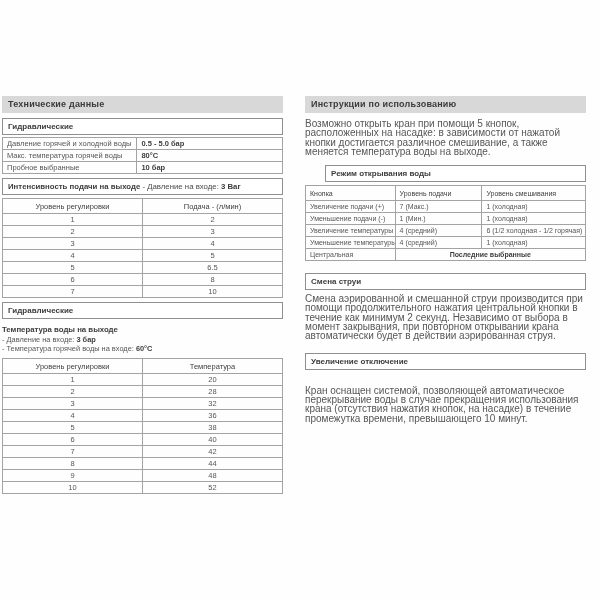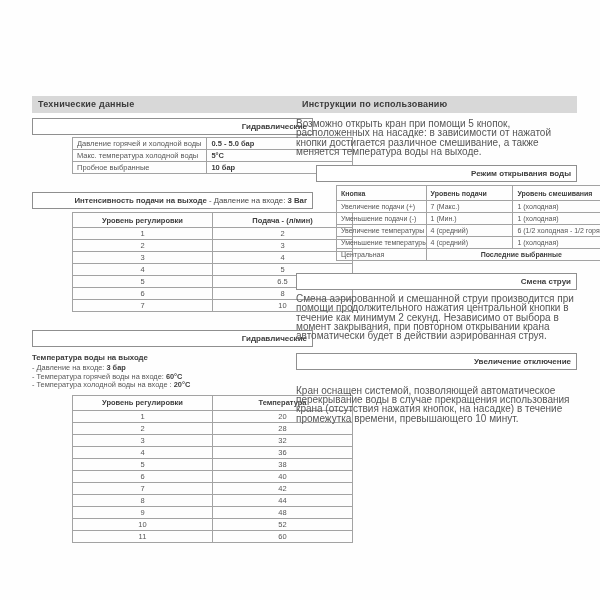--- a/index.html
+++ b/index.html
@@ -3,56 +3,56 @@
 <meta charset="utf-8">
 <style>
   html,body{margin:0;padding:0;}
   body{
     width:600px;height:600px;position:relative;background:#ffffff;
     font-family:"Liberation Sans",sans-serif;color:#555;
     -webkit-font-smoothing:antialiased;
   }
   .page{position:absolute;inset:0;background:#fefefe;}
   .col{position:absolute;top:96px;width:281px;}
-  .col-left{left:32px;}
-  .col-right{left:296px;}
+  .col-left{left:2px;}
+  .col-right{left:305px;}
 
   .section-bar{
     background:#d8d8d8;color:#3b3b3b;font-weight:bold;font-size:9px;
     letter-spacing:.2px;padding:3px 6px 4px 6px;
   }
   .box{
     border:1px solid #8f8f8f;background:#fff;color:#4a4a4a;
-    font-size:7.8px;padding:3px 5px;margin-top:5px;text-align:right;
+    font-size:7.8px;padding:3px 5px;margin-top:5px;
   }
   .box.bold{font-weight:bold;color:#3d3d3d;font-size:8px;}
   .box b{color:#3d3d3d;}
 
-  table.grid{width:100%;border-collapse:collapse;margin-top:3px;table-layout:fixed;margin-left:40px;}
+  table.grid{width:100%;border-collapse:collapse;margin-top:3px;table-layout:fixed;}
   .grid th,.grid td{
     border:1px solid #a3a3a3;font-size:7.5px;color:#565656;
     padding:1px 4px;height:9px;overflow:hidden;
   }
-  .grid thead th{font-weight:bold;color:#3d3d3d;padding:2.5px 4px;}
+  .grid thead th{font-weight:normal;color:#3d3d3d;padding:2.5px 4px;}
   .center th,.center td{text-align:center;}
 
   table.specs{margin-top:2px;}
   .specs td:last-child{font-weight:bold;color:#3d3d3d;}
 
   table.buttons td,table.buttons th{text-align:left;font-size:7px;white-space:nowrap;}
   .buttons td.merged{text-align:center;font-weight:bold;color:#3d3d3d;}
 
   .subtitle{font-weight:bold;font-size:7.8px;color:#3d3d3d;margin-top:6px;}
   .bullets{margin-top:2px;}
   .bullet{font-size:7.4px;line-height:8.6px;color:#565656;}
   .bullet b{color:#3d3d3d;}
 
   .para{font-size:10px;line-height:9.3px;color:#565656;margin:6px 0 0 0;}
 
-  .mt7{margin-top:18px;}
+  .mt7{margin-top:4px;}
   .mt9{margin-top:9px;margin-left:20px;}
   .mt12{margin-top:12px;}
 </style>
 </head>
 <body>
 
 <div class="page">
 
   <div class="col col-left">
 
@@ -64,22 +64,22 @@
       <colgroup>
           <col style="width:48%">
           <col style="width:52%">
         </colgroup>
       <tbody>
           <tr>
             <td>Давление горячей и холодной воды</td>
             <td>0.5 - 5.0 бар</td>
           </tr>
           <tr>
-            <td>Макс. температура холодной воды</td>
-            <td>5°C</td>
+            <td>Макс. температура горячей воды</td>
+            <td>80°C</td>
           </tr>
           <tr>
             <td>Пробное выбранные</td>
             <td>10 бар</td>
           </tr>
         </tbody>
     </table>
 
     <div class="box mt7">
       <b>Интенсивность подачи на выходе</b><span> - Давление на входе: </span><b>3 Bar</b>
@@ -128,21 +128,20 @@
         </tbody>
     </table>
 
     <div class="box bold mt7">Гидравлические</div>
 
     <div class="subtitle">Температура воды на выходе</div>
 
     <div class="bullets">
       <div class="bullet"><span>- Давление на входе: </span><b>3 бар</b></div>
       <div class="bullet"><span>- Температура горячей воды на входе: </span><b>60°C</b></div>
-      <div class="bullet"><span>- Температура холодной воды на входе : </span><b>20°C</b></div>
     </div>
 
     <table class="grid center" style="margin-top:5px">
       <colgroup>
           <col style="width:50%">
           <col style="width:50%">
         </colgroup>
       <thead>
         <tr>
           <th>Уровень регулировки</th>
@@ -182,24 +181,20 @@
             <td>8</td>
             <td>44</td>
           </tr>
           <tr>
             <td>9</td>
             <td>48</td>
           </tr>
           <tr>
             <td>10</td>
             <td>52</td>
-          </tr>
-          <tr>
-            <td>11</td>
-            <td>60</td>
           </tr>
         </tbody>
     </table>
 
   </div>
 
   <div class="col col-right">
 
     <div class="section-bar">Инструкции по использованию</div>
 

